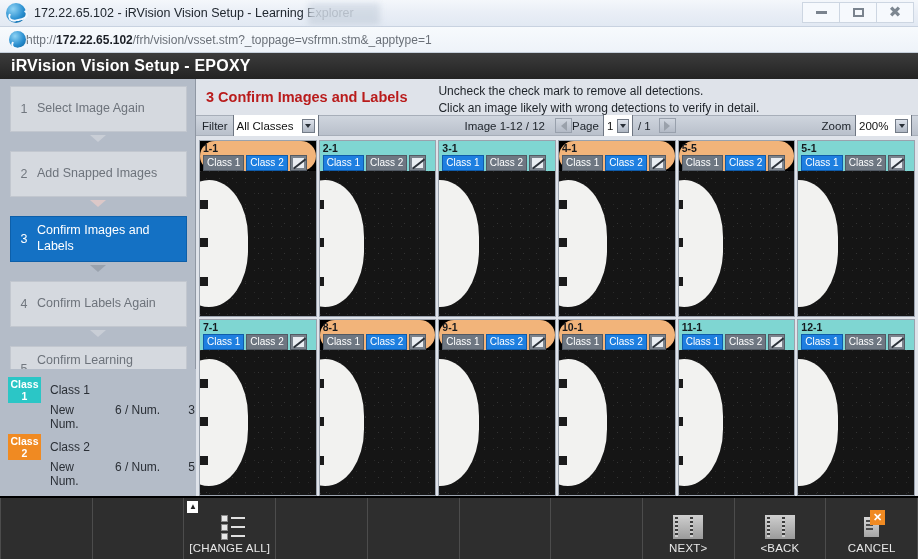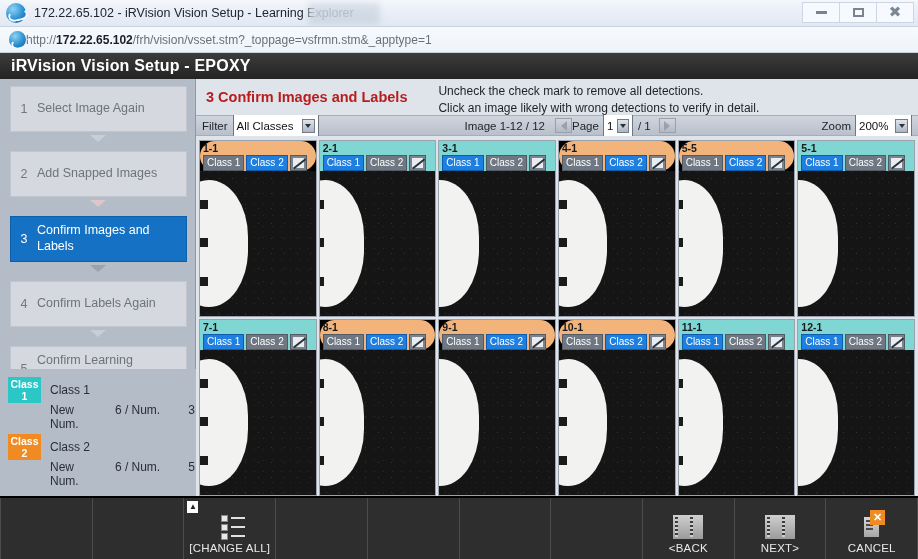--- a/index.html
+++ b/index.html
@@ -506,37 +506,37 @@
       <span class="tlabel">[CHANGE ALL]</span>
     </div>
     <div class="tcell"></div>
     <div class="tcell"></div>
     <div class="tcell"></div>
     <div class="tcell"></div>
     <div class="tcell">
       <span class="ticon">
         <span class="film"></span>
         <span style="display:flex;flex-direction:column;align-items:center;margin-left:-9px">
+          <span class="gstem"></span>
+            <span class="garrow down"></span>
+        </span>
+        <span class="film" style="margin-left:-5px"></span>
+      </span>
+      <span class="tlabel">NEXT&gt;</span>
+    </div>
+    <div class="tcell">
+      <span class="ticon">
+        <span class="film"></span>
+        <span style="display:flex;flex-direction:column;align-items:center;margin-left:-9px">
           <span class="garrow up"></span>
             <span class="gstem"></span>
         </span>
         <span class="film" style="margin-left:-5px"></span>
       </span>
       <span class="tlabel">&lt;BACK</span>
-    </div>
-    <div class="tcell">
-      <span class="ticon">
-        <span class="film"></span>
-        <span style="display:flex;flex-direction:column;align-items:center;margin-left:-9px">
-          <span class="gstem"></span>
-            <span class="garrow down"></span>
-        </span>
-        <span class="film" style="margin-left:-5px"></span>
-      </span>
-      <span class="tlabel">NEXT&gt;</span>
     </div>
     <div class="tcell">
       <span class="ticon">
         <span class="cancel-doc">
             <span class="xbox">✕</span>
           </span>
       </span>
       <span class="tlabel">CANCEL</span>
     </div>
   </div>

